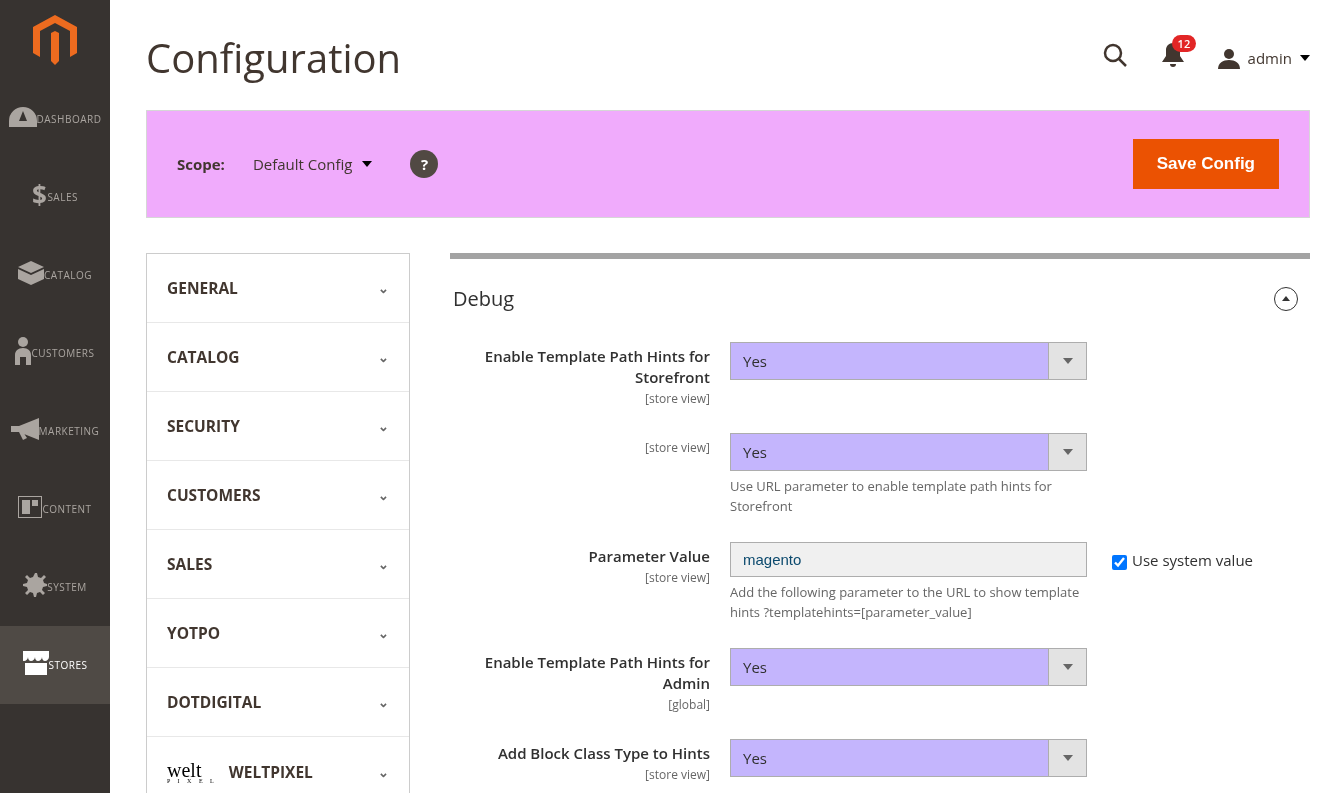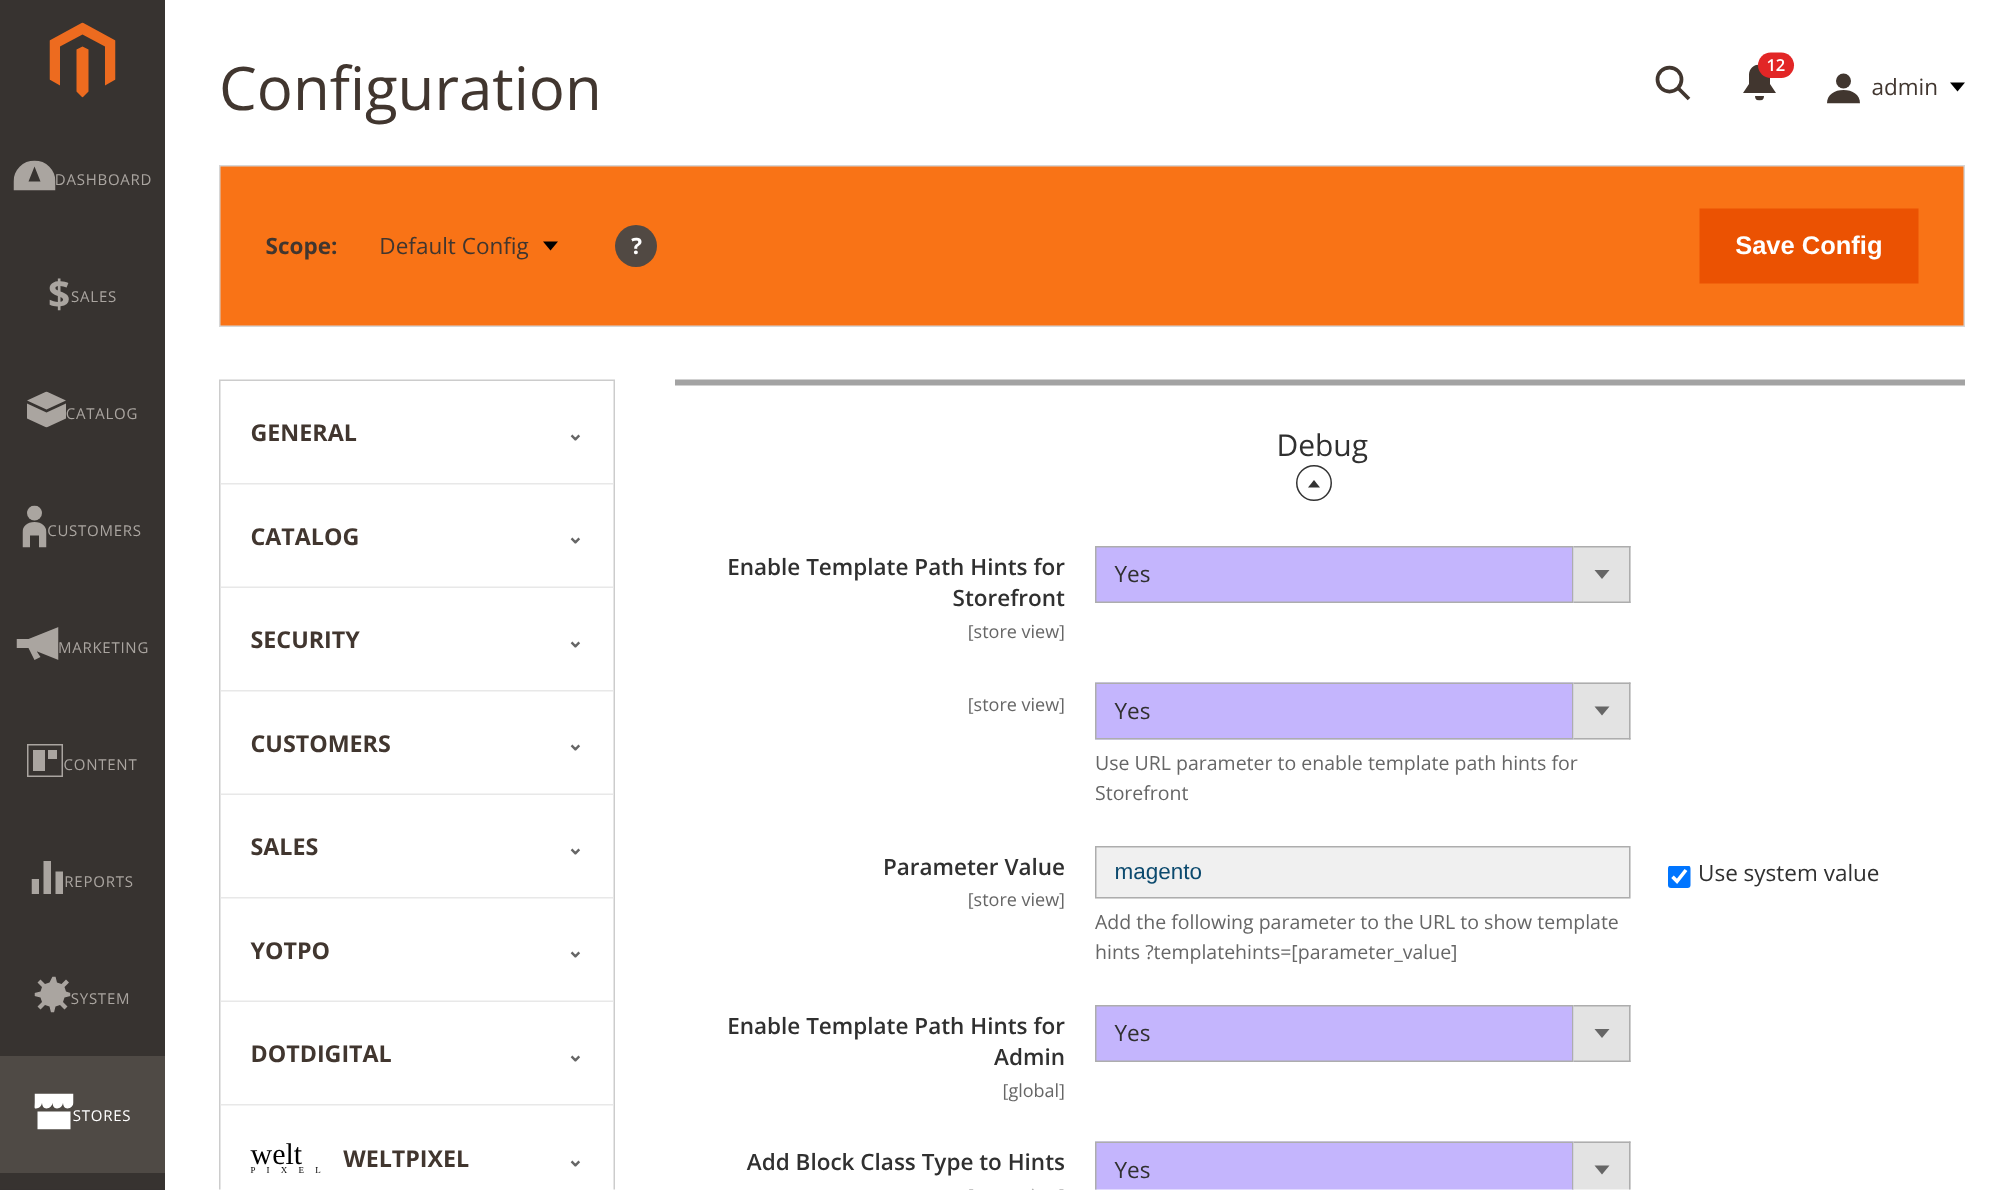--- a/index.html
+++ b/index.html
@@ -14,37 +14,37 @@
 .main { margin-left:110px; }
 
 .header { display:flex; align-items:center; justify-content:space-between; padding:30px 25px 25px 36px; }
 .header h1 { font-size:40px; font-weight:400; color:#41362f; }
 .header-right { display:flex; align-items:center; gap:34px; }
 .search-icon svg { width:26px; height:26px; }
 .notif { position:relative; }
 .notif-badge { position:absolute; top:-8px; left:10px; background:#e22626; color:#fff; border-radius:10px; font-size:11px; font-weight:600; padding:1px 6px; }
 .user { display:flex; align-items:center; gap:8px; color:#41362f; font-size:15px; }
 
-.scope-bar { display:flex; align-items:center; justify-content:space-between; background:#f97316; border:1px solid #d6d6d6; padding:28px 30px; margin:0 25px 0 36px; }
+.scope-bar { display:flex; align-items:center; justify-content:space-between; background:#f0abfc; border:1px solid #d6d6d6; padding:28px 30px; margin:0 25px 0 36px; }
 .scope-left { display:flex; align-items:center; gap:28px; }
 .scope-left .label { font-weight:700; color:#41362f; font-size:15px; }
 .scope-select { display:flex; align-items:center; gap:10px; color:#41362f; font-size:15px; cursor:pointer; }
 .help-icon { width:28px; height:28px; border-radius:50%; background:#514943; color:#fff; display:flex; align-items:center; justify-content:center; font-weight:700; font-size:15px; margin-left:10px; }
 .save-btn { background:#eb5202; color:#fff; border:none; padding:15px 24px; font-size:17px; font-weight:600; cursor:pointer; }
 
 .content { display:flex; padding:35px 25px 0 36px; gap:40px; }
 .config-nav { width:264px; border:1px solid #ccc; }
 .config-nav .item { padding:23px 20px; border-bottom:1px solid #e8e8e8; display:flex; align-items:center; justify-content:space-between; font-weight:700; font-size:15.5px; color:#41362f; cursor:pointer; }
 .config-nav .item.with-logo { gap:10px; }
 .config-nav .item .chev { font-size:13px; color:#666; }
 .welt-logo { font-family:Georgia,serif; font-weight:400; font-size:20px; color:#000; line-height:1; }
 .welt-logo .sub { font-size:6px; letter-spacing:3px; display:block; margin-top:-2px; }
 
 .settings { flex:1; }
-.section-head { display:flex; align-items:center; justify-content:flex-start; border-top:4px solid #a3a3a3; padding:26px 0 30px 3px;flex-direction:column; }
+.section-head { display:flex; align-items:center; justify-content:space-between; border-top:6px solid #a3a3a3; padding:26px 0 30px 3px; }
 .section-head h2 { font-size:20px; font-weight:400; color:#303030; }
 .collapse-circle { width:24px; height:24px; border:1.5px solid #333; border-radius:50%; display:flex; align-items:center; justify-content:center; margin-right:12px; }
 
 .field-row { display:flex; align-items:flex-start; margin-bottom:26px; }
 .field-label { width:280px; text-align:right; padding-right:20px; padding-top:4px; }
 .field-label .lbl { font-weight:600; font-size:15px; color:#303030; line-height:1.4; }
 .field-label .scope { font-size:12px; color:#666; display:block; margin-top:2px; }
 .field-control { width:357px; }
 .select-box { display:flex; }
 .select-box .sel { flex:1; border:1px solid #adadad; padding:8px 12px; font-size:15px; color:#303030; background:#c4b5fd; }
@@ -108,30 +108,20 @@
   </div>
   <div class="nav-item">
     <div class="icon-wrap">
         <svg width="24" height="22" viewBox="0 0 24 22">
           <rect x="0" y="0" width="24" height="22" fill="none" stroke="#aaa5a0" stroke-width="2"></rect>
           <rect x="4" y="4" width="8" height="14" fill="#aaa5a0"></rect>
           <rect x="14" y="4" width="6" height="6" fill="#aaa5a0"></rect>
         </svg>
       </div>
     <span>CONTENT</span>
-  </div>
-  <div class="nav-item">
-    <div class="icon-wrap">
-        <svg width="22" height="22" viewBox="0 0 22 22">
-          <rect x="0" y="12" width="5" height="10" fill="#aaa5a0"></rect>
-          <rect x="8" y="0" width="5" height="22" fill="#aaa5a0"></rect>
-          <rect x="16" y="7" width="5" height="15" fill="#aaa5a0"></rect>
-        </svg>
-      </div>
-    <span>REPORTS</span>
   </div>
   <div class="nav-item">
     <div class="icon-wrap">
         <svg width="24" height="24" viewBox="0 0 24 24">
           <path fill="#aaa5a0" d="M12 8 A4 4 0 1 1 12 16 A4 4 0 1 1 12 8 Z M12 0 L14 0 L15 4 L18 5 L21 2 L23 4 L20 7 L21 10 L24 11 L24 13 L20 14 L19 17 L22 20 L20 22 L17 19 L14 20 L13 24 L11 24 L10 20 L7 19 L4 22 L2 20 L5 17 L4 14 L0 13 L0 11 L4 10 L5 7 L2 4 L4 2 L7 5 L10 4 Z"></path>
         </svg>
       </div>
     <span>SYSTEM</span>
   </div>
   <div class="nav-item active">

